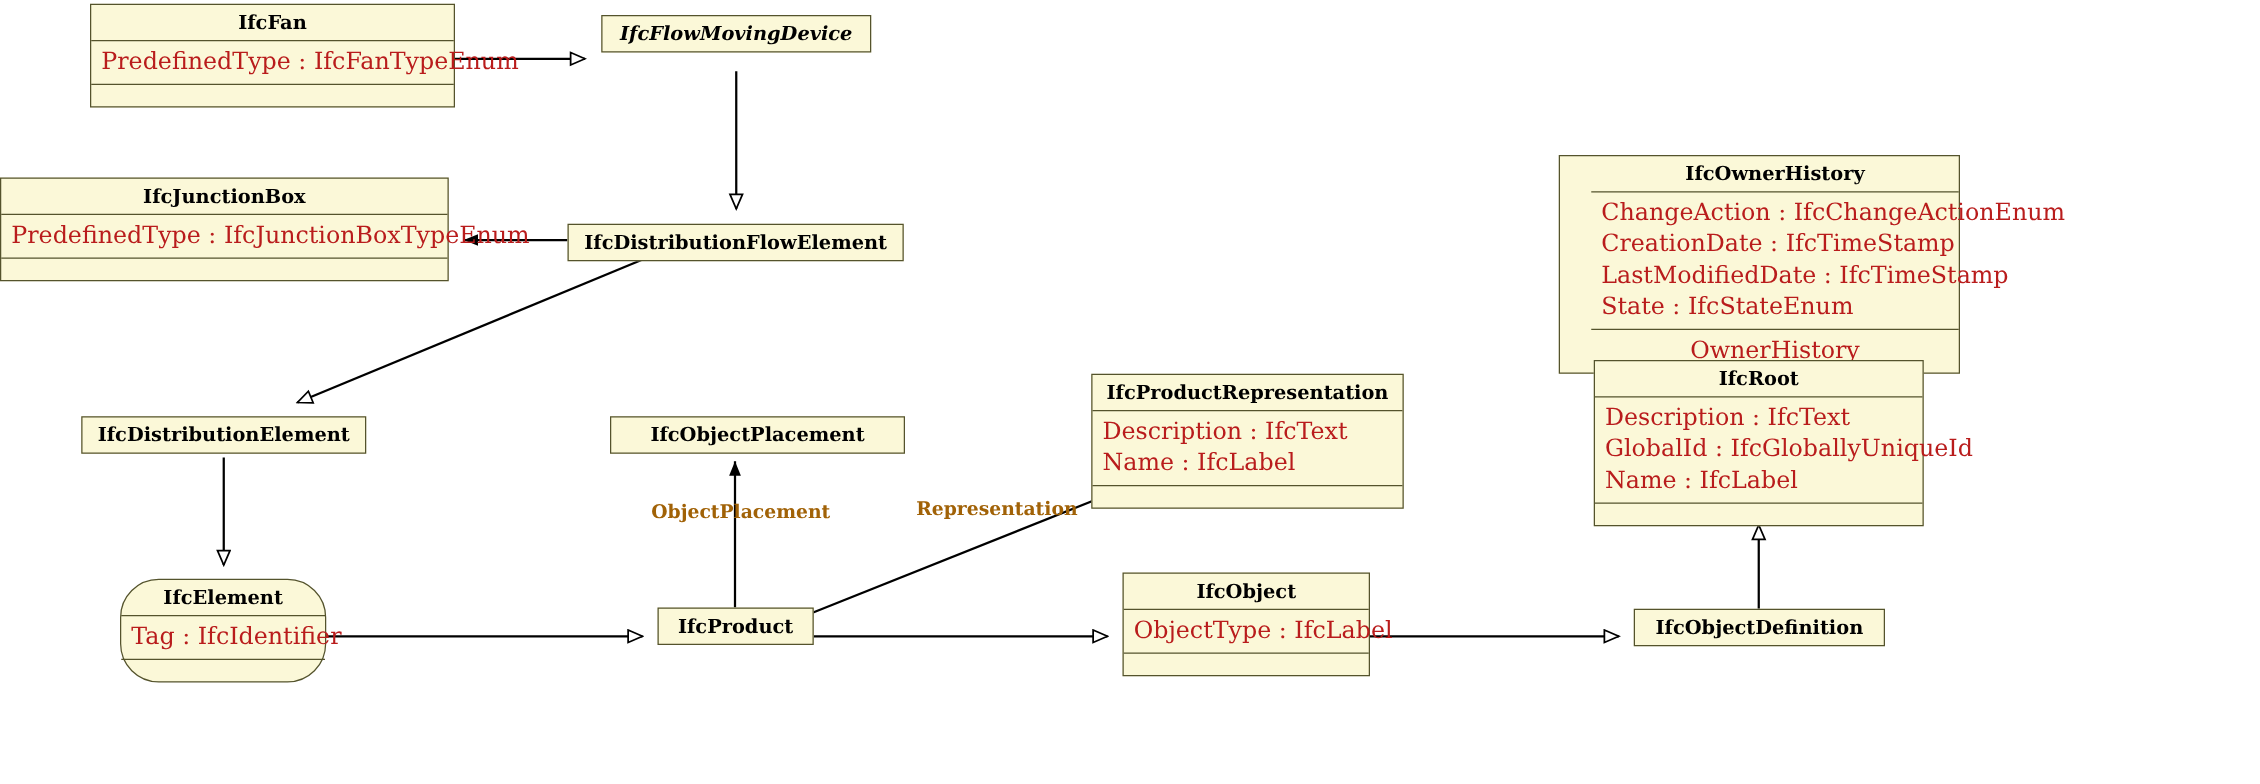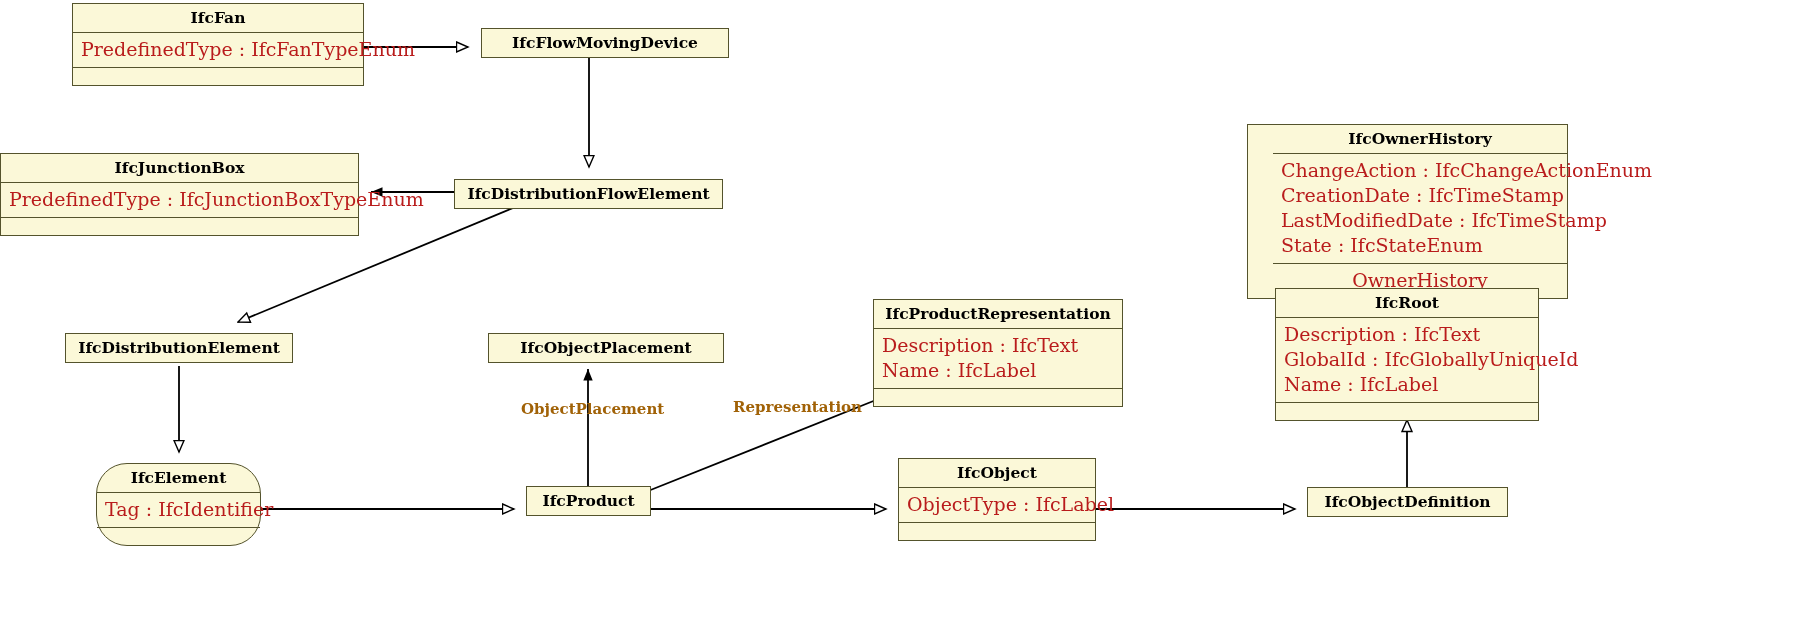--- a/index.html
+++ b/index.html
@@ -135,25 +135,25 @@
   <div class="uml-class" style="left:32px; top:3px; width:292px;margin-left:40px;">
     <div class="uml-name">IfcFan</div>
     <div class="uml-sep"></div>
     <div class="uml-attrs">
       <div class="uml-attr">PredefinedType : IfcFanTypeEnum</div>
     </div>
     <div class="uml-sep"></div>
     <div class="uml-empty"></div>
   </div>
 
-  <div class="uml-class" style="left:481px; top:28px; width:248px;">
+  <div class="uml-class" style="left:481px; top:12px; width:216px;font-style:italic;">
     <div class="uml-name">IfcFlowMovingDevice</div>
   </div>
 
-  <div class="uml-class" style="left:0px; top:153px; width:359px;">
+  <div class="uml-class" style="left:0px; top:142px; width:359px;">
     <div class="uml-name">IfcJunctionBox</div>
     <div class="uml-sep"></div>
     <div class="uml-attrs">
       <div class="uml-attr">PredefinedType : IfcJunctionBoxTypeEnum</div>
     </div>
     <div class="uml-sep"></div>
     <div class="uml-empty"></div>
   </div>
 
   <div class="uml-class" style="left:454px; top:179px; width:269px;">

